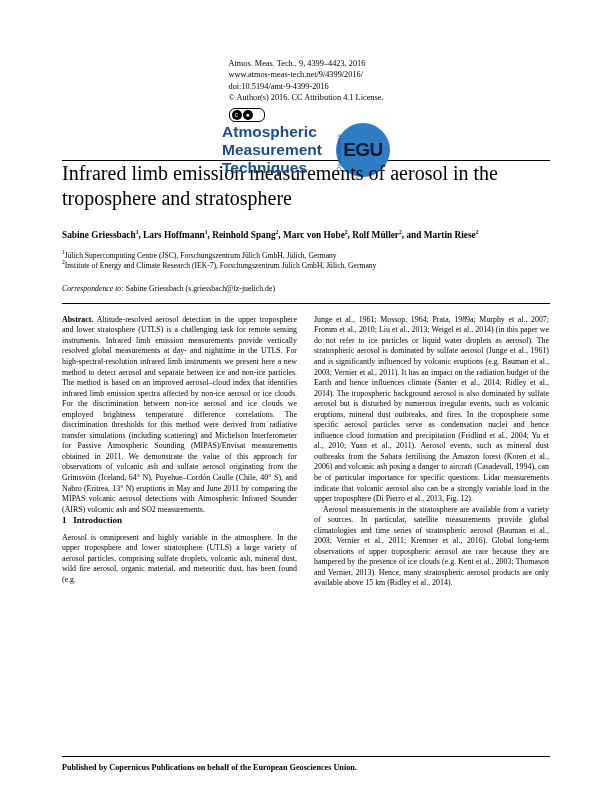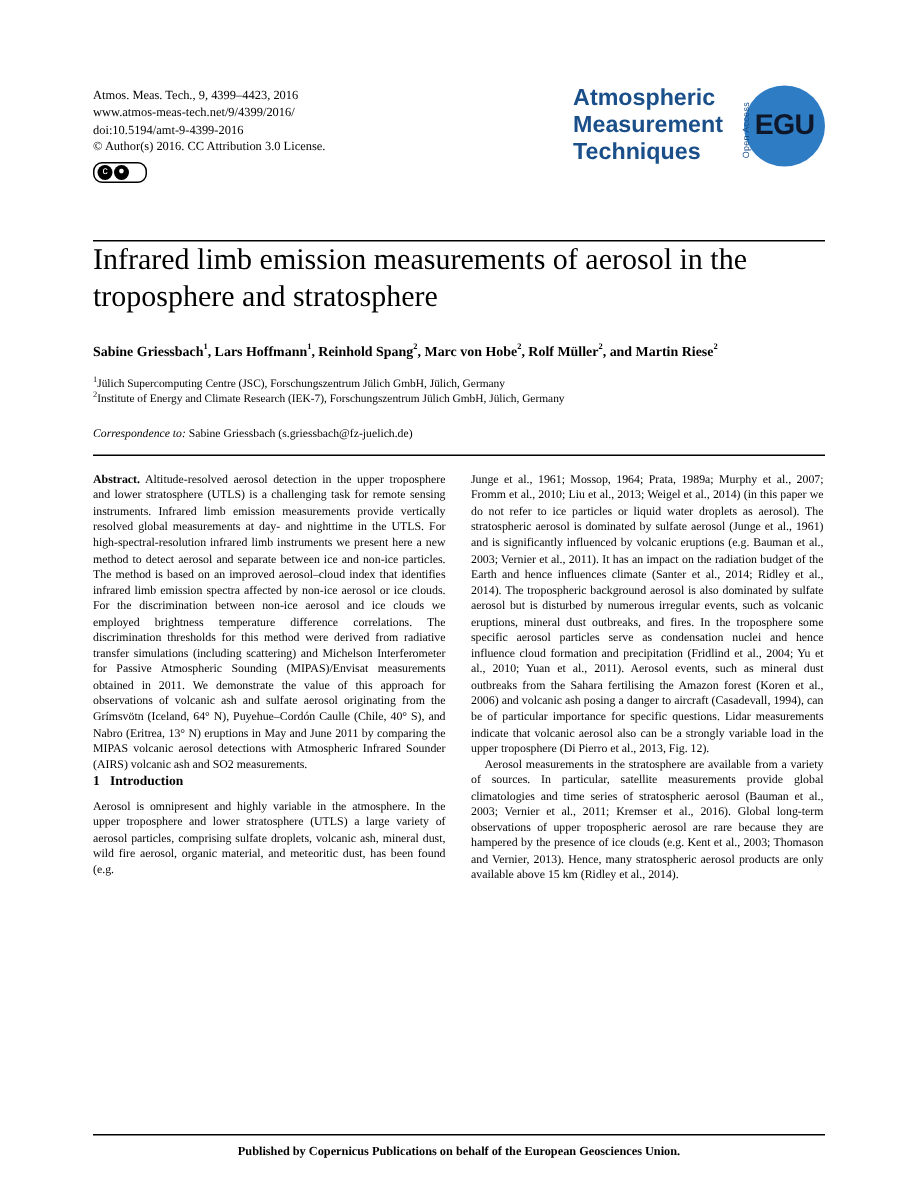--- a/index.html
+++ b/index.html
@@ -20,22 +20,23 @@
     width: 612px;
     height: 802px;
     box-sizing: border-box;
     padding: 56px 62px 36px 62px;
   }
 
   
   .masthead {
     display: flex;
     justify-content: space-between;
-    align-items: flex-start;
+    align-items: center;
     height: 96px;
+    flex-direction: column;
   }
   .journal-ref {
     font-size: 8.3px;
     line-height: 11.3px;
     padding-top: 2px;
   }
   .journal-ref div { white-space: nowrap; }
   .cc-block {
     margin-top: 5px;
   }
@@ -185,34 +186,33 @@
     bottom: 30px;
   }
   .footer-rule {
     border: none;
     border-top: 0.8px solid #000;
     margin-bottom: 6px;
   }
   .footer-text {
     font-size: 8.2px;
     font-weight: bold;
-    text-align: center;
   }
 </style>
 </head>
 <body>
 
 <div class="page">
 
   <div class="masthead">
     <div class="journal-ref">
       <div>Atmos. Meas. Tech., 9, 4399–4423, 2016</div>
       <div>www.atmos-meas-tech.net/9/4399/2016/</div>
       <div>doi:10.5194/amt-9-4399-2016</div>
-      <div>© Author(s) 2016. CC Attribution 3.0 License.</div>
+      <div>© Author(s) 2016. CC Attribution 4.1 License.</div>
       <div class="cc-block">
         <span class="cc-logo">
           <span class="cc-c">c</span>
           <span class="cc-b">●</span>
         </span>
       </div>
     </div>
 
     <div class="logo-wrap">
       <div class="logo-oa-wrap">

